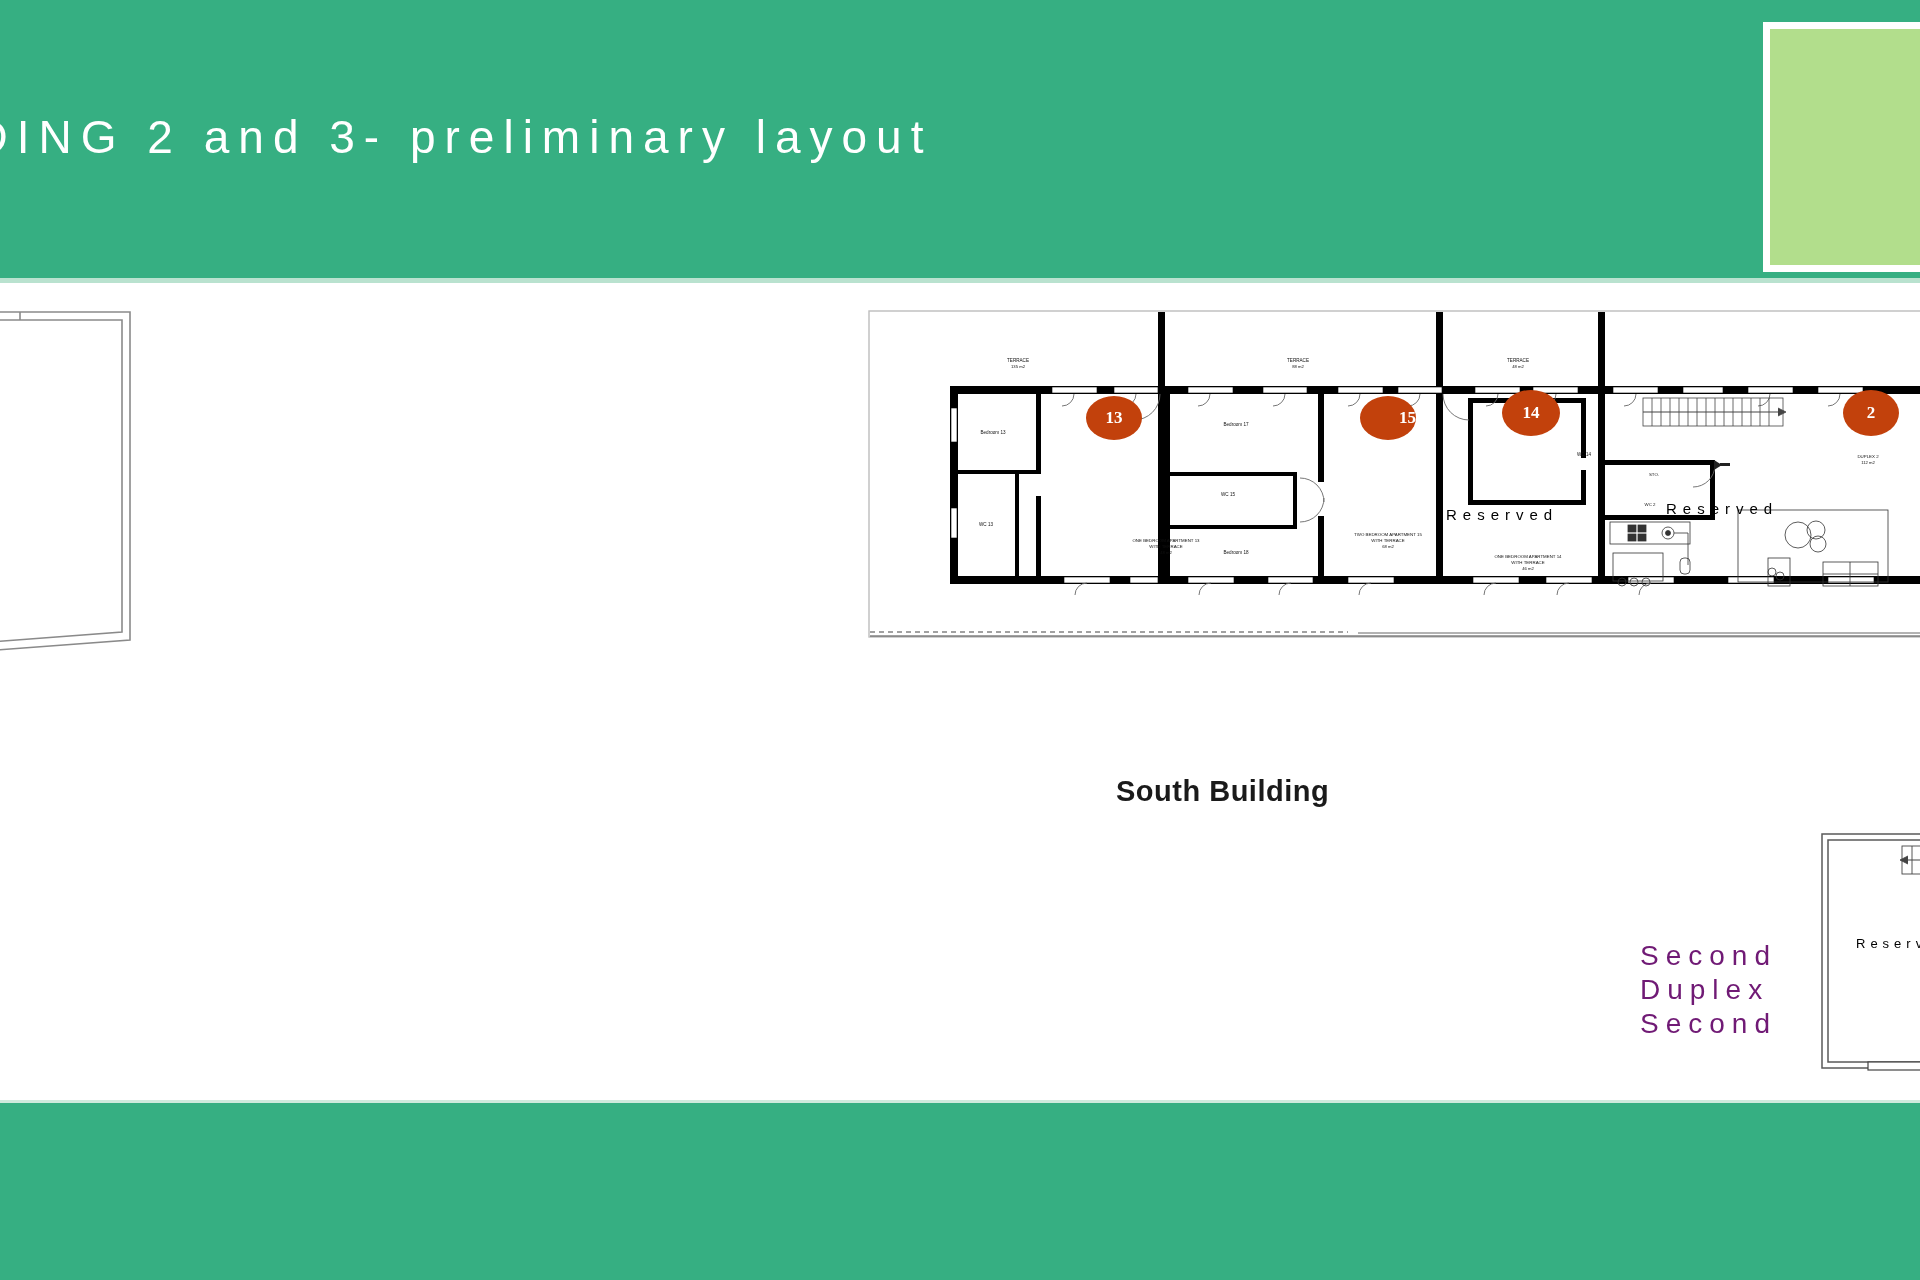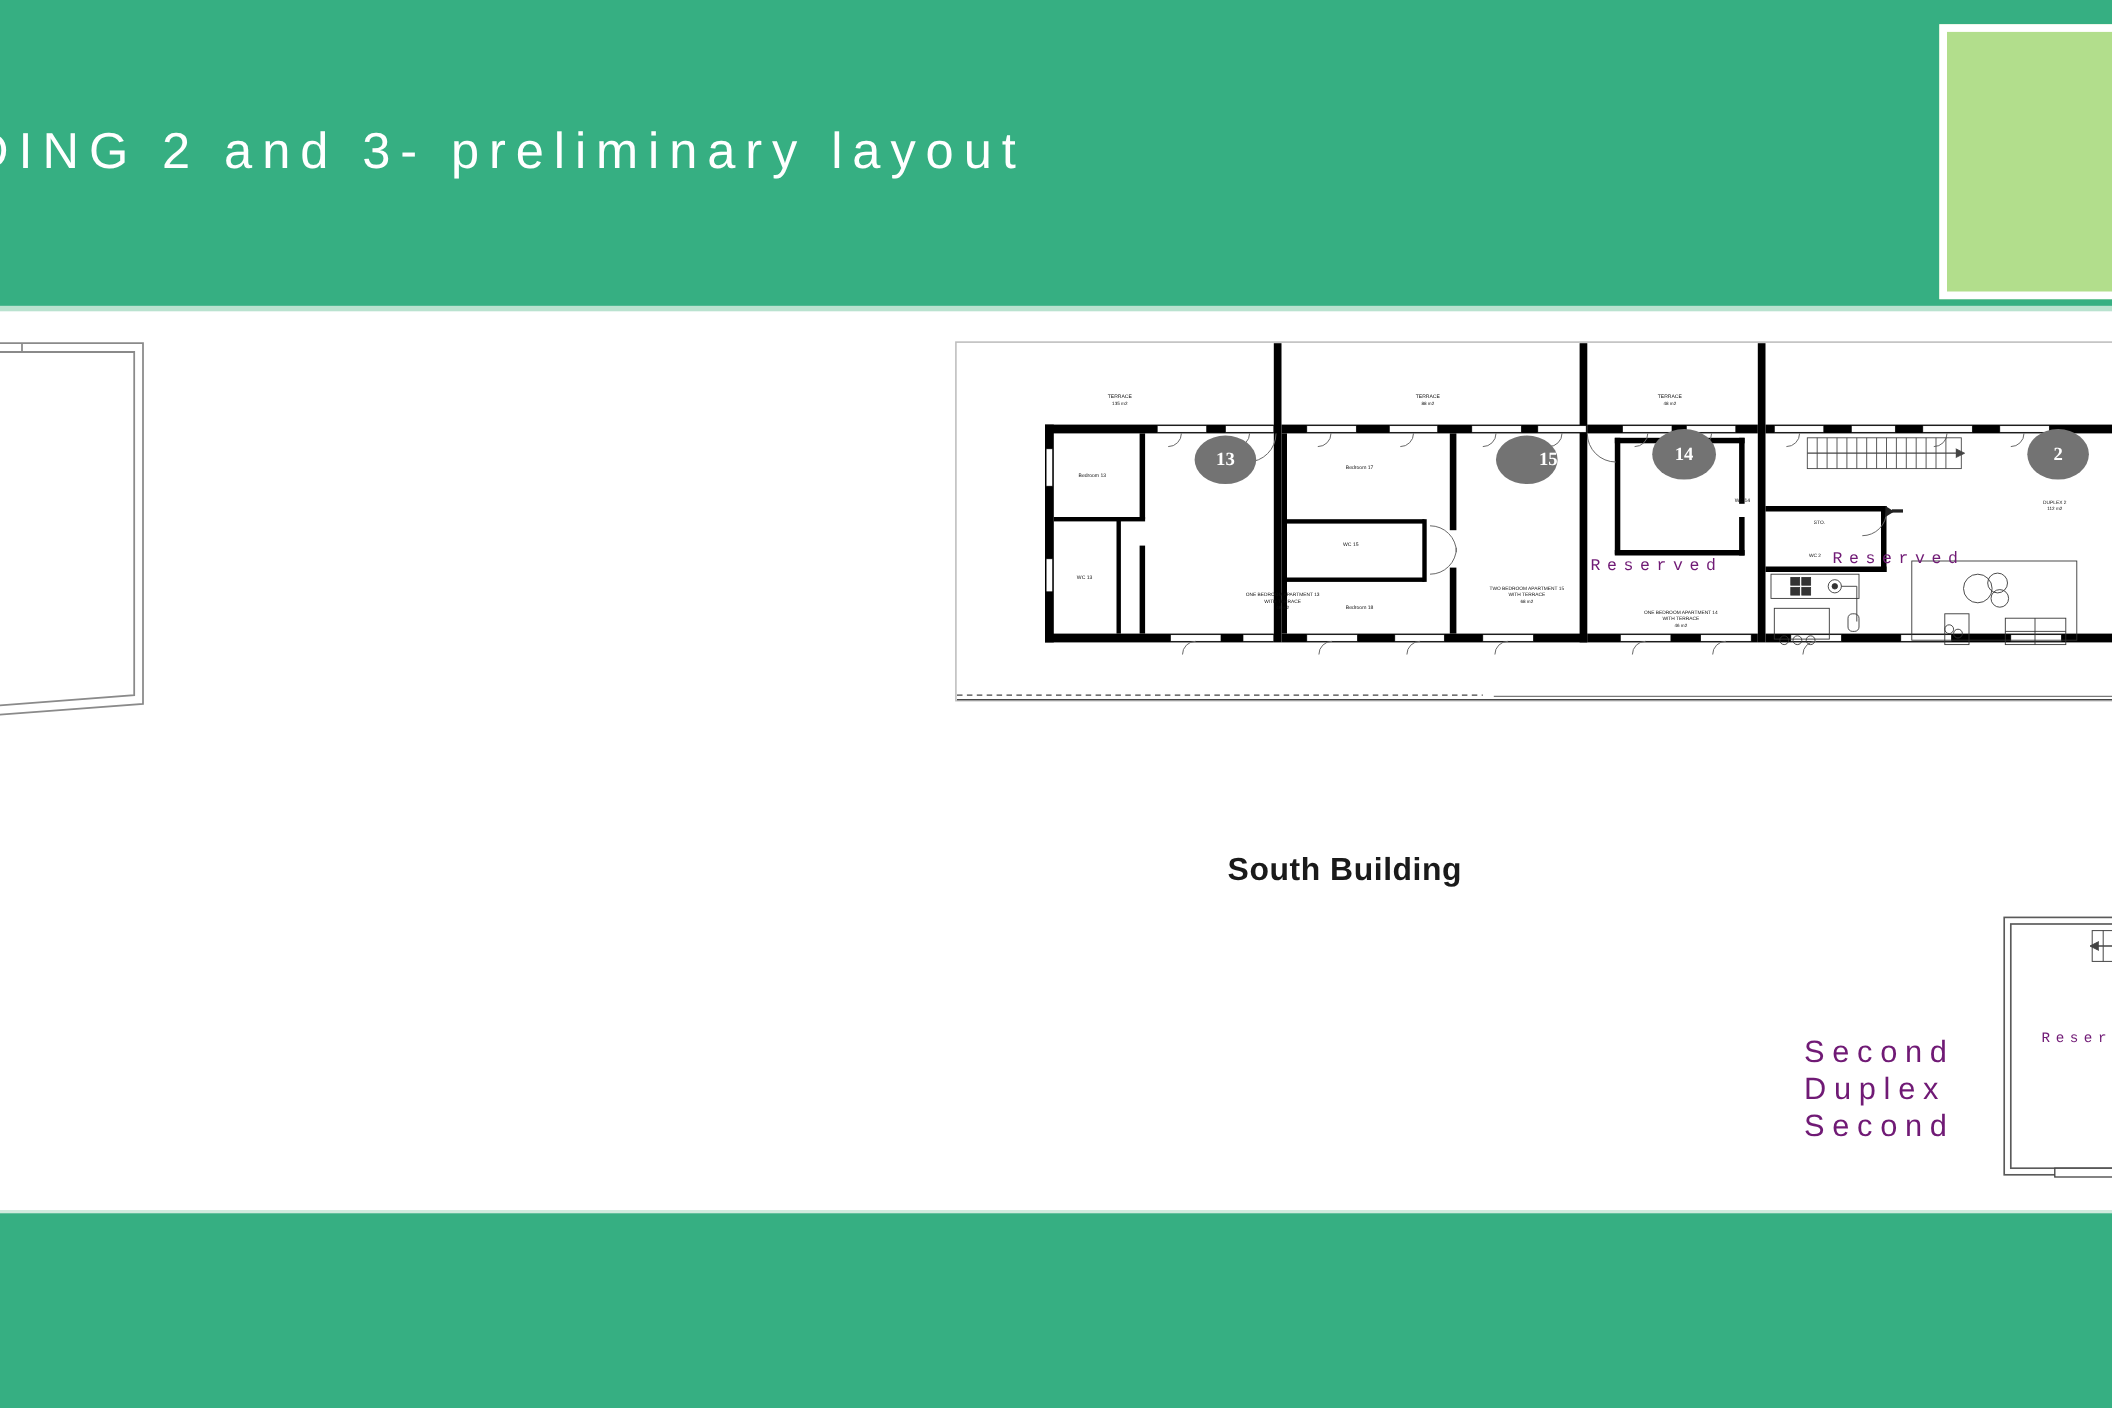--- a/index.html
+++ b/index.html
@@ -46,27 +46,27 @@
     font-size:28px;color:#701a75;letter-spacing:7px;line-height:34px;
   }
   
   #left-plan{position:absolute;left:-150px;top:310px;width:330px;height:470px;}
   
   #main-plan{position:absolute;left:868px;top:310px;width:1060px;height:330px;}
   #duplex-plan{position:absolute;left:1820px;top:832px;width:180px;height:250px;}
   .svg-wrap{position:absolute;left:0;top:0;}
   
   .unit-badge{
-    position:absolute;border-radius:50%;background:#737373;
+    position:absolute;border-radius:50%;background:#c2410c;
     color:#ffffff;display:flex;align-items:center;justify-content:center;
     font-size:17px;font-weight:bold;font-family:"Liberation Serif","DejaVu Serif",serif;
   }
   .reserved-text{
-    position:absolute;color:#701a75;font-size:15px;letter-spacing:6px;
-    white-space:nowrap;font-family:Liberation Mono, monospace;
+    position:absolute;color:#000000;font-size:15px;letter-spacing:6px;
+    white-space:nowrap;font-family:Liberation Sans, sans-serif;
   }
   .reserved-text.small{font-size:13px;letter-spacing:5px;}
 </style>
 </head>
 <body>
 
 <div id="header-bar"></div>
 <div id="header-title">LDING 2 and 3- preliminary layout</div>
 <div id="accent-square"></div>
 <div id="header-underline"></div>

